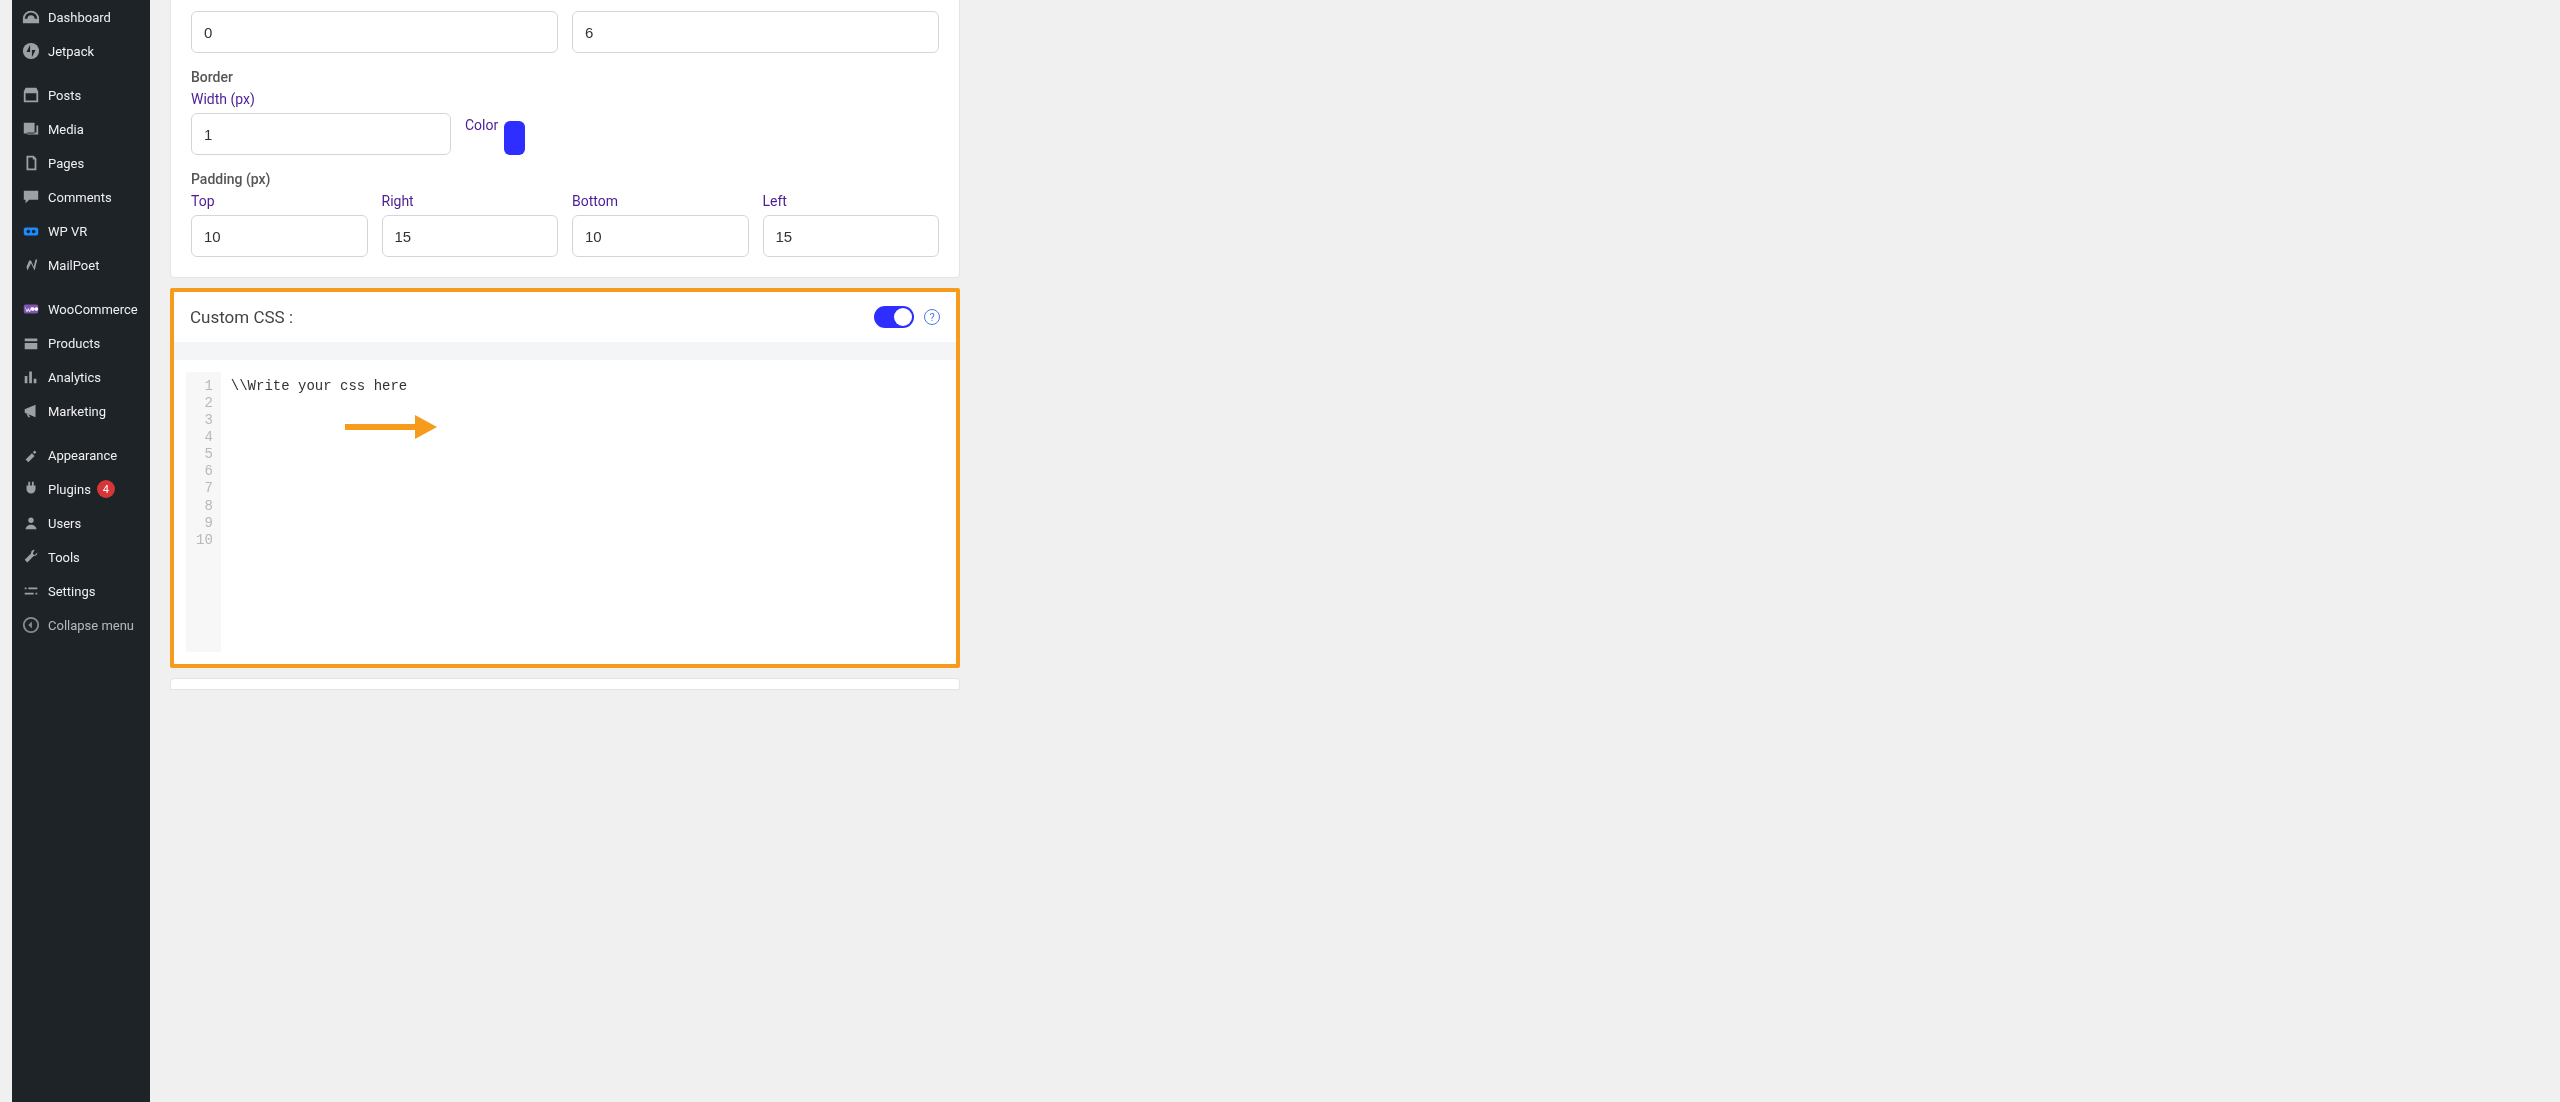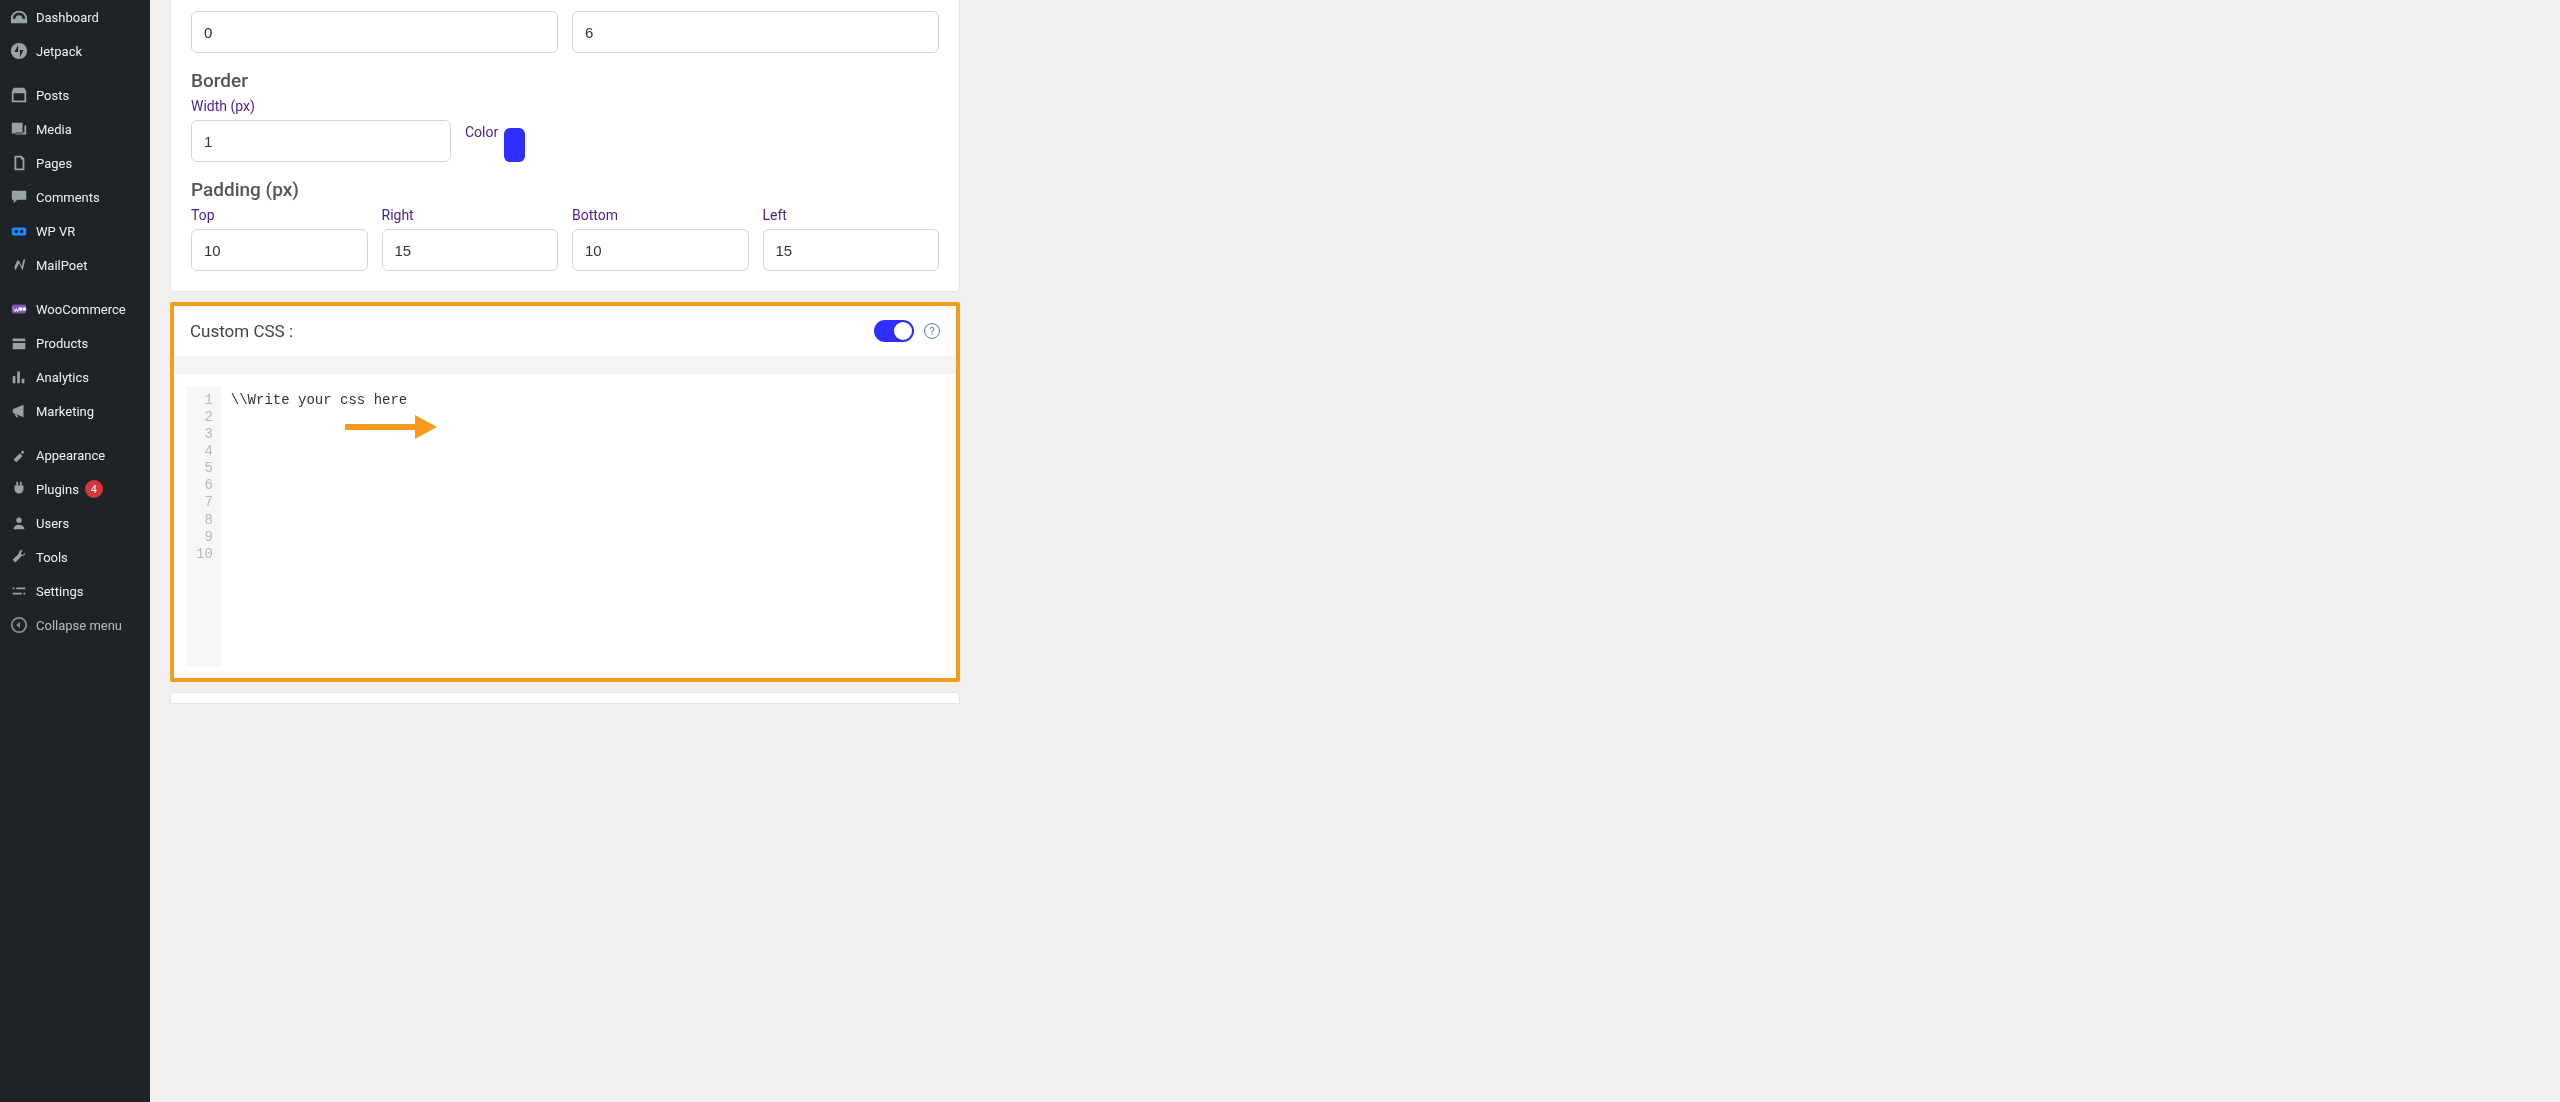--- a/index.html
+++ b/index.html
@@ -8,21 +8,21 @@
     background: #f0f0f1;
     width: 2560px;
     height: 1102px;
     overflow: hidden;
     position: relative;
   }
 
   
   .sidebar {
     position: absolute;
-    left: 0;
+    left: 12px;
     top: 0;
     width: 150px;
     height: 1102px;
     background: #1d2327;
     color: #f0f0f1;
     font-size: 13px;
   }
   .sidebar-item {
     display: flex;
     align-items: center;
@@ -84,21 +84,21 @@
     flex-direction: column;
     gap: 16px;
   }
 
   .row2 { display: flex; gap: 14px; }
   .row4 { display: flex; gap: 14px; }
   .row2 > .field { flex: 1; }
   .row4 > .field { flex: 1; }
 
   .section-label {
-    font-size: 19px;
+    font-size: 14px;
     color: #555;
     font-weight: 500;
     margin-bottom: 6px;
   }
   .field { display: flex; flex-direction: column; gap: 6px; }
   .field-label { font-size: 14px; color: #4c1d95; }
   .input {
     width: 100%;
     height: 42px;
     border: 1px solid #d2d6dc;

